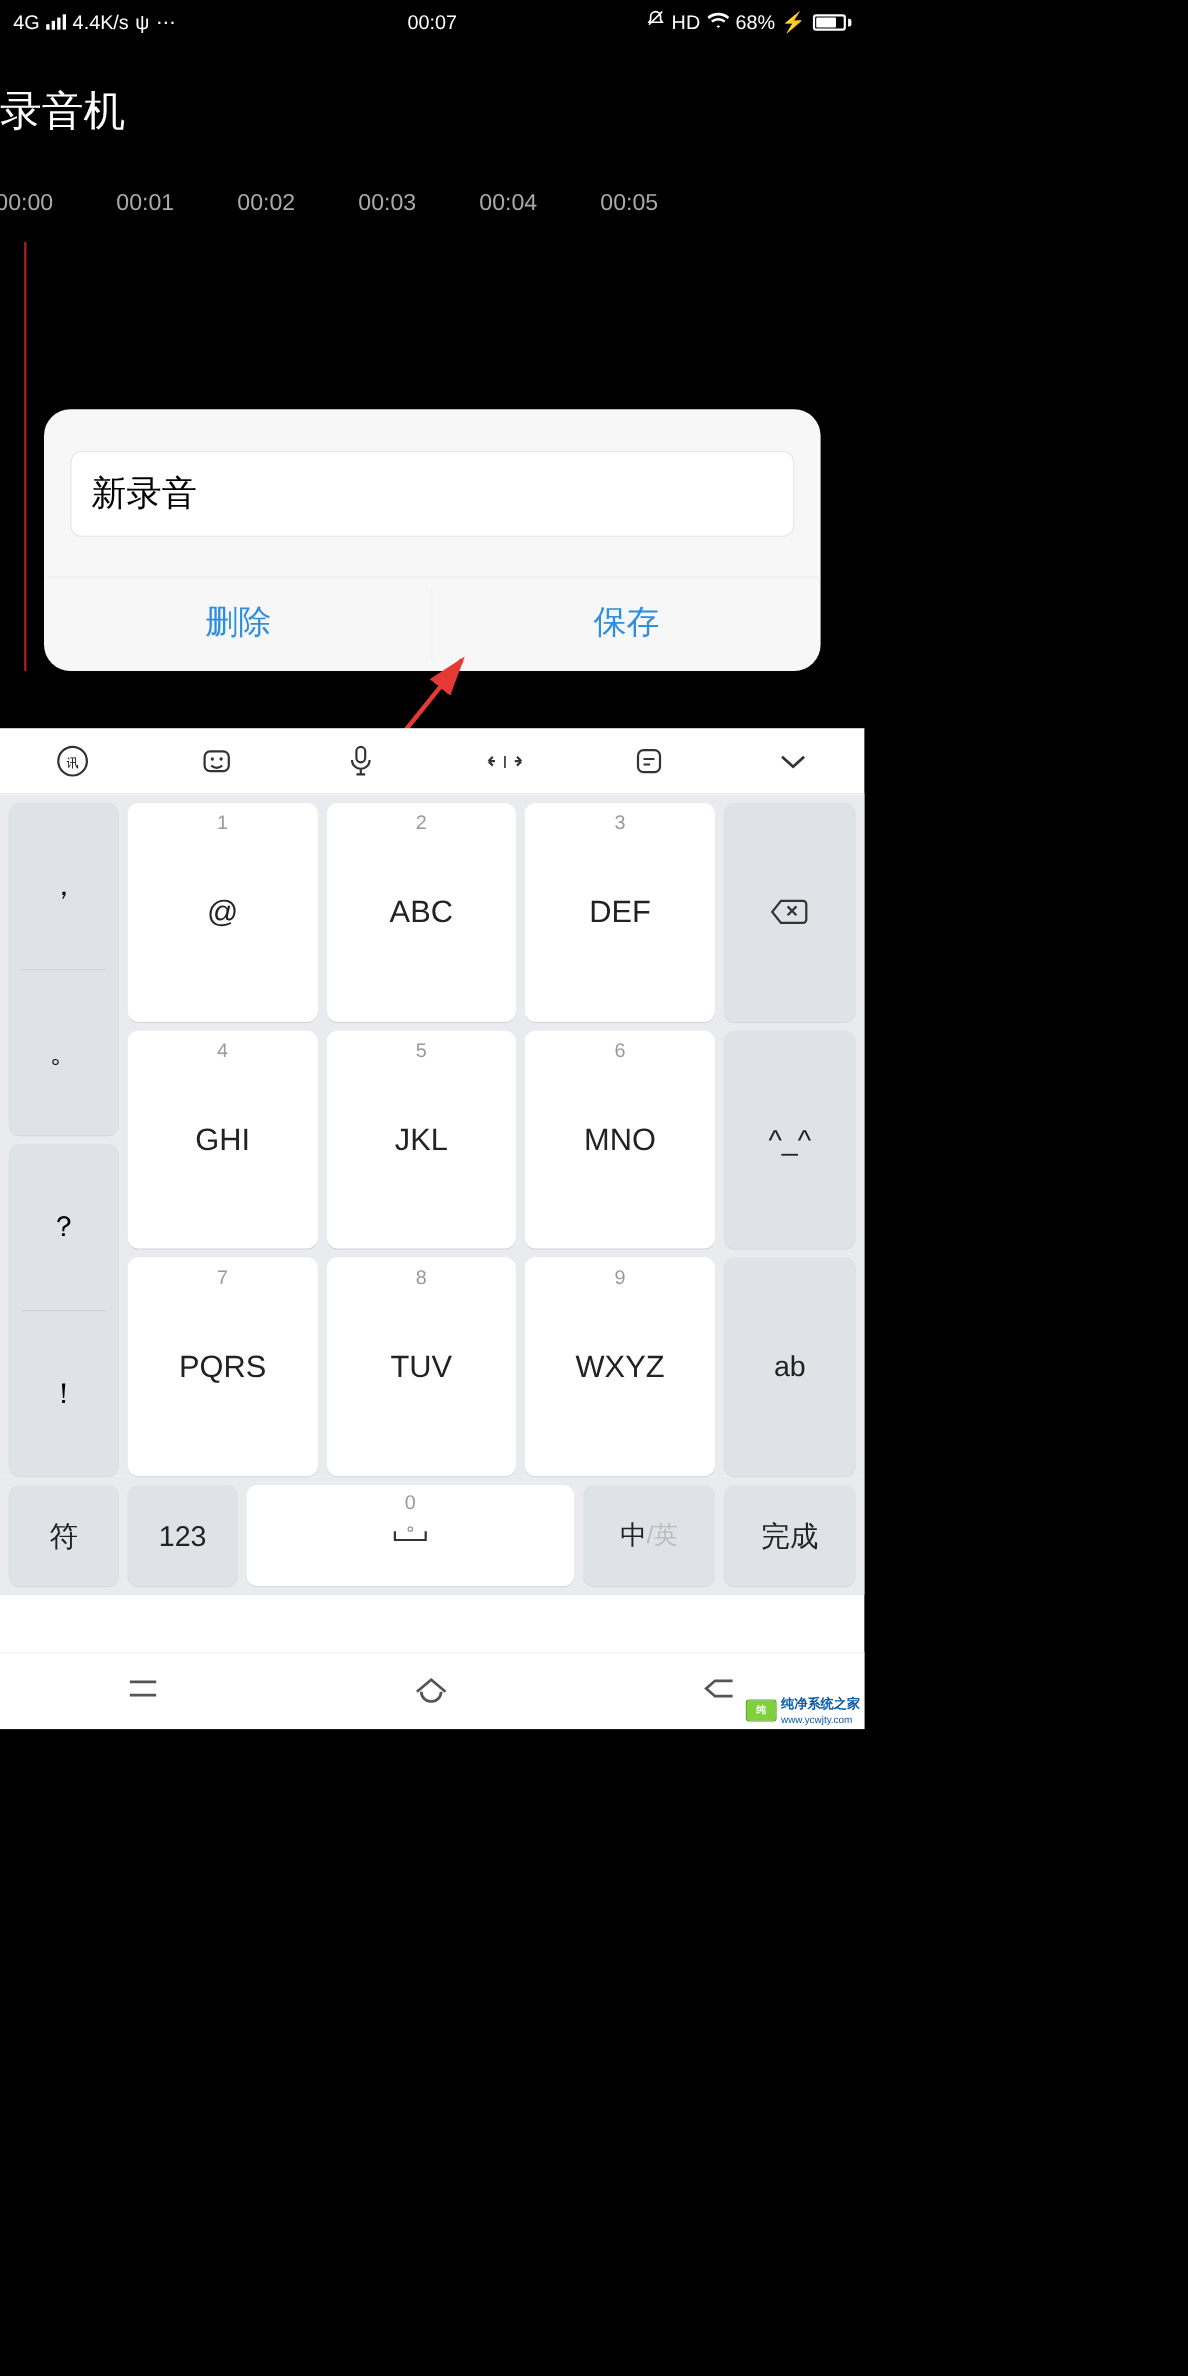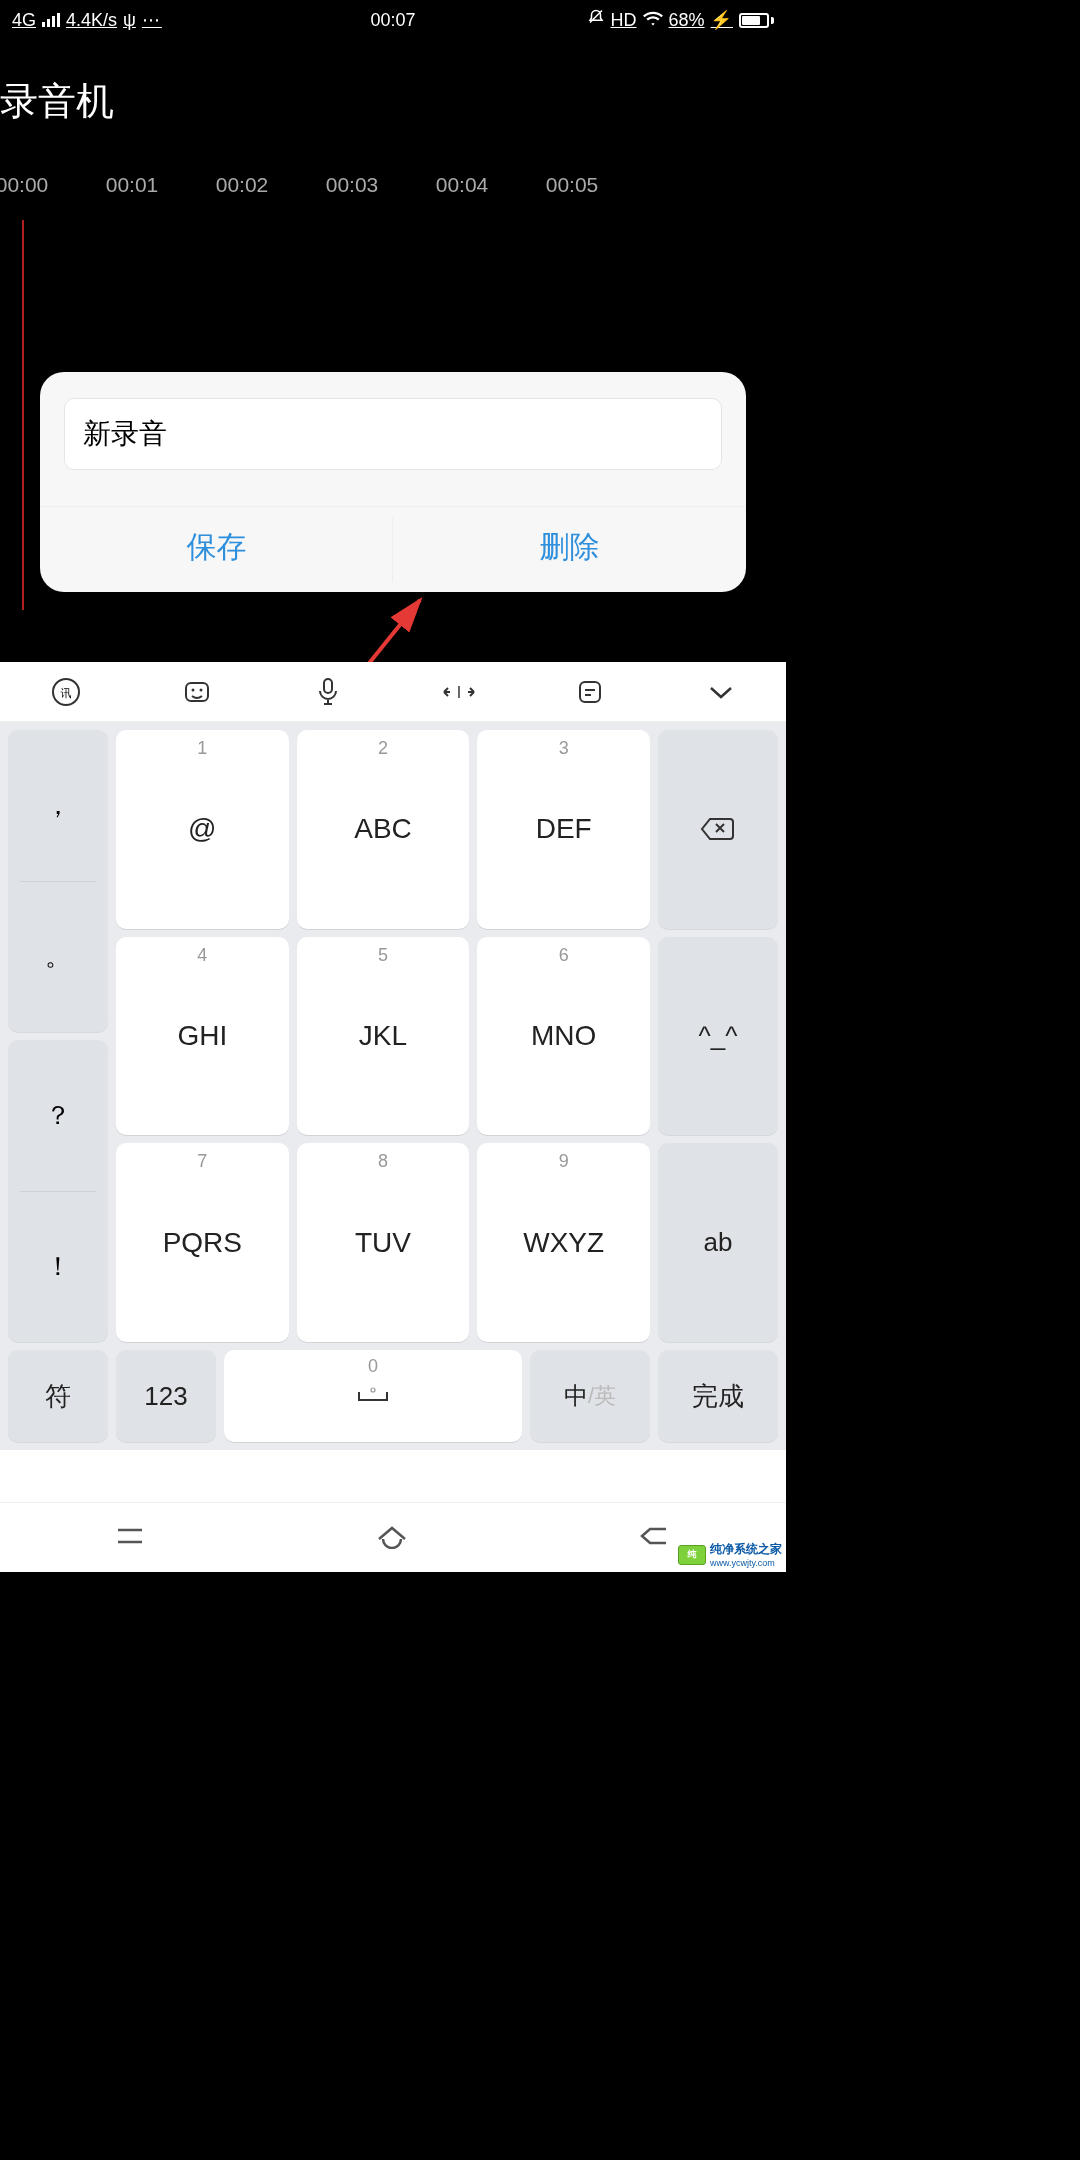--- a/index.html
+++ b/index.html
@@ -1,20 +1,20 @@
 <!DOCTYPE html>
 <html><head>
 <meta charset="utf-8">
 <style>
   * { margin: 0; padding: 0; box-sizing: border-box; font-family: -apple-system, "Helvetica Neue", Arial, sans-serif; }
   body { width: 786px; height: 1572px; background: #000; overflow: hidden; position: relative; }
 
   
   .status-bar { height: 40px; display: flex; align-items: center; justify-content: space-between; padding: 0 12px; color: #fff; font-size: 18px; font-weight: 500; }
-  .status-left, .status-right { display: flex; align-items: center; gap: 6px; text-decoration: underline; }
+  .status-left, .status-right { display: flex; align-items: center; gap: 6px; }
   .status-center { position: absolute; left: 50%; transform: translateX(-50%); }
   .sig-bars { display: inline-flex; align-items: flex-end; gap: 2px; }
   .sig-bars span { width: 3px; background: #fff; }
   .sig-bars span:nth-child(1){height:5px}
   .sig-bars span:nth-child(2){height:8px}
   .sig-bars span:nth-child(3){height:11px}
   .sig-bars span:nth-child(4){height:14px}
   .dots { letter-spacing: 2px; }
   .wifi-icon svg, .bell-icon svg { fill: #fff; }
   .battery { display: inline-flex; align-items: center; gap: 2px; }
@@ -27,21 +27,21 @@
 
   
   .timeline { position: relative; height: 28px; color: #aaa; font-size: 21px; }
   .tick { position: absolute; top: 0; transform: translateX(-50%); }
   .playhead { position: absolute; left: 22px; top: 220px; width: 2px; height: 390px; background: #b02020; }
 
   
   .dialog { position: absolute; left: 40px; right: 40px; top: 372px; background: #f7f7f7; border-radius: 24px; padding: 26px 0 0 0; overflow: hidden; }
   .dialog-title { text-align: center; font-size: 30px; font-weight: 500; color: #000; padding-bottom: 22px; }
   .dialog-label { font-size: 24px; color: #888; padding: 0 30px 14px; }
-  .dialog-input { margin: 0 24px 36px; background: #fff; border: 1px solid #e5e5e5; border-radius: 10px; padding: 16px 18px; font-size: 28px; color: #000; }
+  .dialog-input { margin: 12px 24px 36px; background: #fff; border: 1px solid #e5e5e5; border-radius: 10px; padding: 16px 18px; font-size: 32px; color: #000; }
   .dialog-actions { display: flex; border-top: 1px solid #eee; }
   .dialog-btn { flex: 1; text-align: center; padding: 20px 0 24px; font-size: 30px; color: #2e8fdd; position: relative; }
   .dialog-btn:first-child::after { content: ""; position: absolute; right: 0; top: 10px; bottom: 10px; width: 1px; background: #eee; }
 
   
   .arrow-svg { position: absolute; left: 0; top: 0; pointer-events: none; }
 
   
   .keyboard { position: absolute; left: 0; right: 0; bottom: 0; height: 910px; background: #fff; }
   .kb-toolbar { height: 60px; display: flex; align-items: center; justify-content: space-around; border-bottom: 1px solid #eee; }
@@ -121,22 +121,22 @@
   <span class="tick" style="left:242px">00:02</span>
   <span class="tick" style="left:352px">00:03</span>
   <span class="tick" style="left:462px">00:04</span>
   <span class="tick" style="left:572px">00:05</span>
 </div>
 <div class="playhead"></div>
 
 <div class="dialog">
   <div class="dialog-input">新录音</div>
   <div class="dialog-actions">
+    <div class="dialog-btn">删除</div>
     <div class="dialog-btn">保存</div>
-    <div class="dialog-btn">删除</div>
   </div>
 </div>
 
 <svg class="arrow-svg" width="786" height="1000">
   <defs>
     <marker id="ah" markerWidth="10" markerHeight="10" refX="8" refY="3" orient="auto">
       <path d="M0,0 L9,3 L0,6 Z" fill="#e53935"></path>
     </marker>
   </defs>
   <line x1="130" y1="960" x2="420" y2="600" stroke="#e53935" stroke-width="4" marker-end="url(#ah)"></line>

